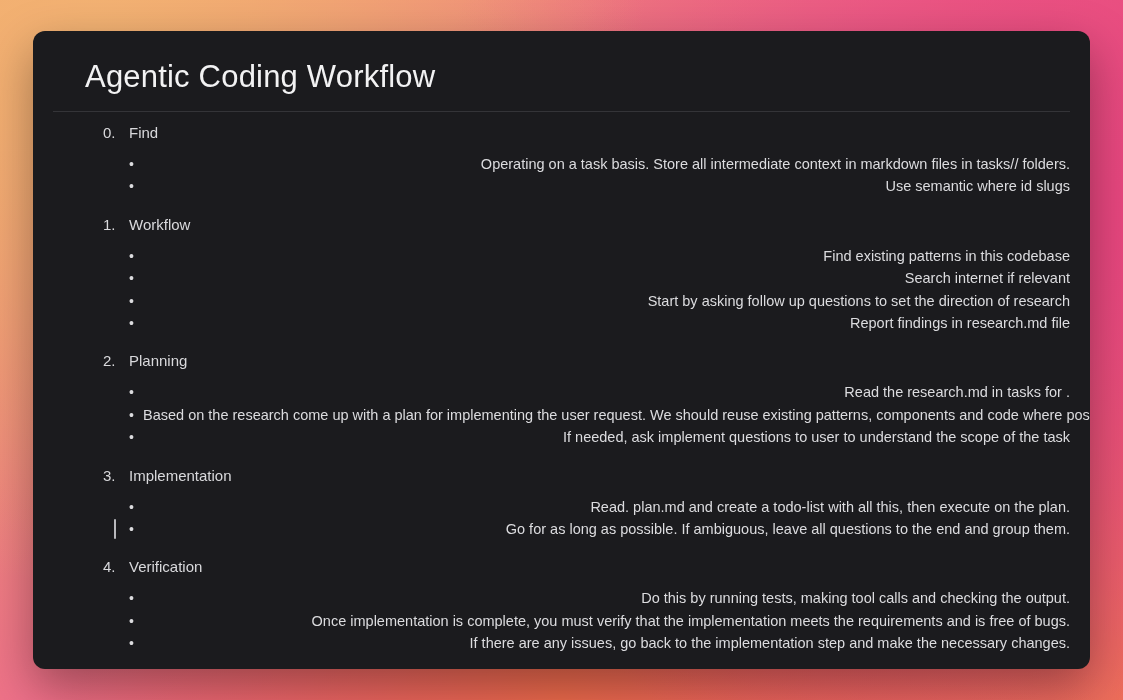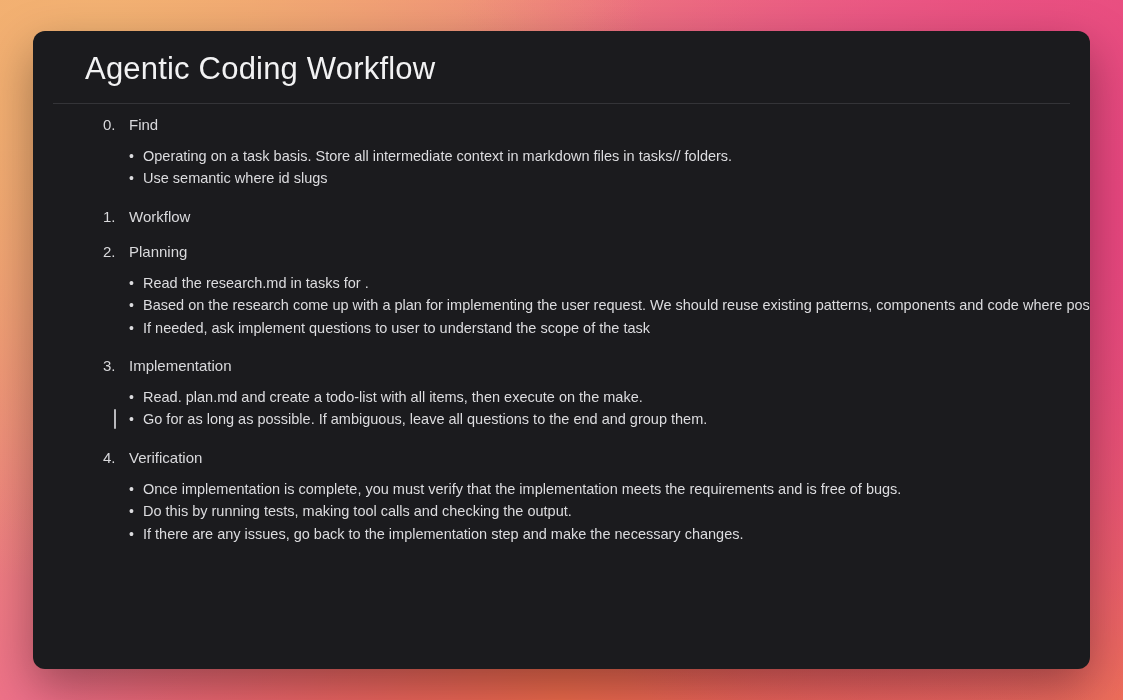--- a/index.html
+++ b/index.html
@@ -33,20 +33,21 @@
     border-radius: 12px;
     box-shadow: 0 18px 48px rgba(0,0,0,0.35);
     overflow: hidden;
     box-sizing: border-box;
   }
   .card-inner {
     padding: 18px 20px 0 20px;
     height: 100%;
     box-sizing: border-box;
     overflow: hidden;
+    margin-top: 8px;
   }
   h1.doc-title {
     margin: 0;
     padding: 0 0 14px 32px;
     font-size: 31px;
     line-height: 40px;
     font-weight: 400;
     color: #f2f2f3;
     letter-spacing: 0.2px;
     border-bottom: 1px solid #343438;
@@ -74,20 +75,21 @@
     left: 50px;
     top: 11px;
     color: #d9d9dc;
     font-size: 15px;
     line-height: 20px;
   }
   ul.bullets {
     list-style: none;
     margin: 0;
     padding: 6px 0 6px 0;
+    text-align: right;
   }
   ul.bullets li {
     position: relative;
     color: #dcdcdf;
     font-size: 14.5px;
     line-height: 22.4px;
     padding: 0 0 0 90px;
     white-space: nowrap;
   }
   ul.bullets li::before {
@@ -120,40 +122,46 @@
       <ol class="sections">
           <li class="section">
             <div class="section-head"><span class="section-num">0.</span><span>Find</span></div>
             <ul class="bullets">
               <li>Operating on a task basis. Store all intermediate context in markdown files in tasks// folders.</li>
               <li>Use semantic where id slugs</li>
             </ul>
           </li>
           <li class="section">
             <div class="section-head"><span class="section-num">1.</span><span>Workflow</span></div>
+            <ul class="bullets">
+              <li>Find existing patterns in this codebase</li>
+              <li>Search internet if relevant</li>
+              <li>Start by asking follow up questions to set the direction of research</li>
+              <li>Report findings in research.md file</li>
+            </ul>
           </li>
           <li class="section">
             <div class="section-head"><span class="section-num">2.</span><span>Planning</span></div>
             <ul class="bullets">
               <li>Read the research.md in tasks for .</li>
               <li>Based on the research come up with a plan for implementing the user request. We should reuse existing patterns, components and code where possible.</li>
               <li>If needed, ask implement questions to user to understand the scope of the task</li>
             </ul>
           </li>
           <li class="section">
             <div class="section-head"><span class="section-num">3.</span><span>Implementation</span></div>
             <ul class="bullets">
-              <li>Read. plan.md and create a todo-list with all items, then execute on the make.</li>
+              <li>Read. plan.md and create a todo-list with all this, then execute on the plan.</li>
               <li class="highlighted">Go for as long as possible. If ambiguous, leave all questions to the end and group them.</li>
             </ul>
           </li>
           <li class="section">
             <div class="section-head"><span class="section-num">4.</span><span>Verification</span></div>
             <ul class="bullets">
+              <li>Do this by running tests, making tool calls and checking the output.</li>
               <li>Once implementation is complete, you must verify that the implementation meets the requirements and is free of bugs.</li>
-              <li>Do this by running tests, making tool calls and checking the output.</li>
               <li>If there are any issues, go back to the implementation step and make the necessary changes.</li>
             </ul>
           </li>
         </ol>
     </div>
   </div>
 </div>
 
 </body></html>

